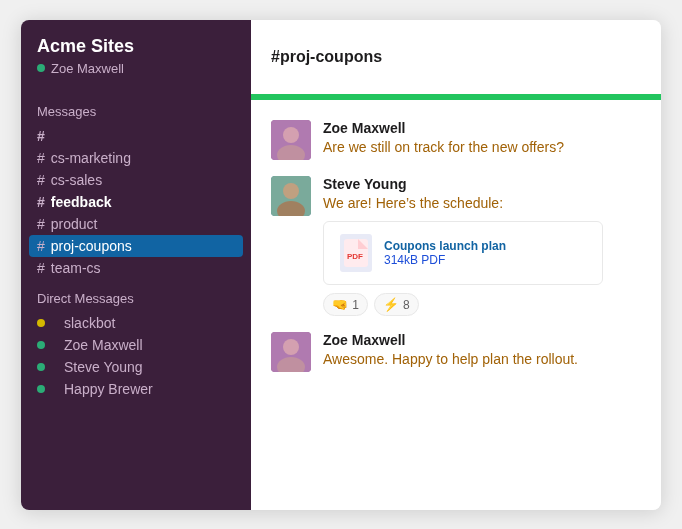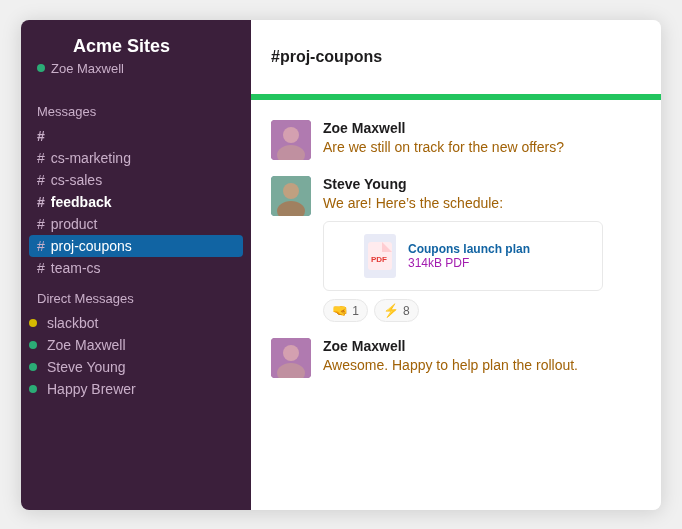--- a/index.html
+++ b/index.html
@@ -28,21 +28,20 @@
       flex-shrink: 0;
       display: flex;
       flex-direction: column;
       padding: 16px 0;
     }
     .workspace-name {
       font-size: 18px;
       font-weight: 700;
       color: #ffffff;
       padding: 0 16px 4px;
-      margin-left: 36px;
     }
     .user-status {
       display: flex;
       align-items: center;
       gap: 6px;
       padding: 0 16px 16px;
       font-size: 13px;
       color: #c9afc9;
     }
     .status-dot {
@@ -79,22 +78,22 @@
       padding: 3px 8px;
     }
     .channel-hash {
       font-size: 14px;
       color: #c9afc9;
       margin-right: 2px;
     }
     .dm-item {
       display: flex;
       align-items: center;
-      gap: 10px;
-      padding: 3px 8px;
+      gap: 19px;
+      padding: 3px 16px;
       font-size: 14px;
       color: #c9afc9;
       cursor: pointer;
     }
     .dm-dot {
       width: 8px;
       height: 8px;
       border-radius: 50%;
       flex-shrink: 0;
     }
@@ -155,39 +154,38 @@
       align-items: center;
       gap: 12px;
       border: 1px solid #e8e8e8;
       border-radius: 6px;
       padding: 12px 16px;
       margin-top: 8px;
       max-width: 280px;
     }
     .file-icon {
       width: 32px;
-      height: 44px;
+      height: 38px;
       background: #e8eaf6;
       border-radius: 3px;
       display: flex;
       align-items: center;
       justify-content: center;
       color: #be185d;
       font-size: 18px;
       flex-shrink: 0;
-      margin-left: 24px;
     }
     .file-info .file-name {
       font-size: 12px;
       font-weight: 600;
       color: #1264a3;
     }
     .file-info .file-meta {
       font-size: 12px;
-      color: #a21caf;
+      color: #1d4ed8;
     }
     .reactions {
       display: flex;
       gap: 6px;
       margin-top: 8px;
     }
     .reaction {
       display: flex;
       align-items: center;
       gap: 4px;

